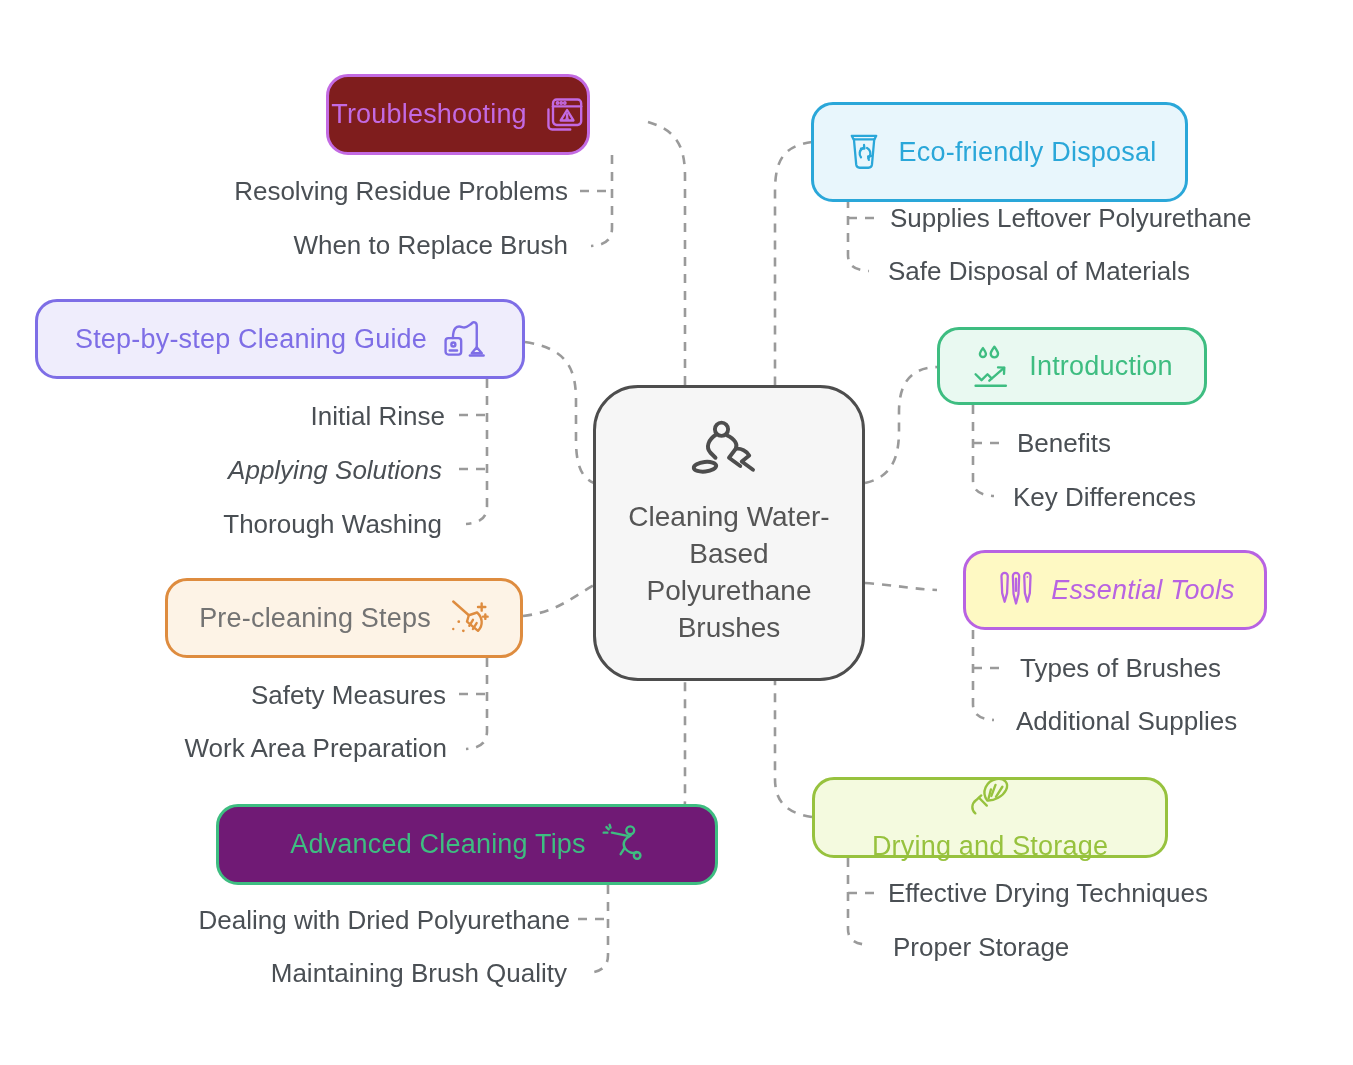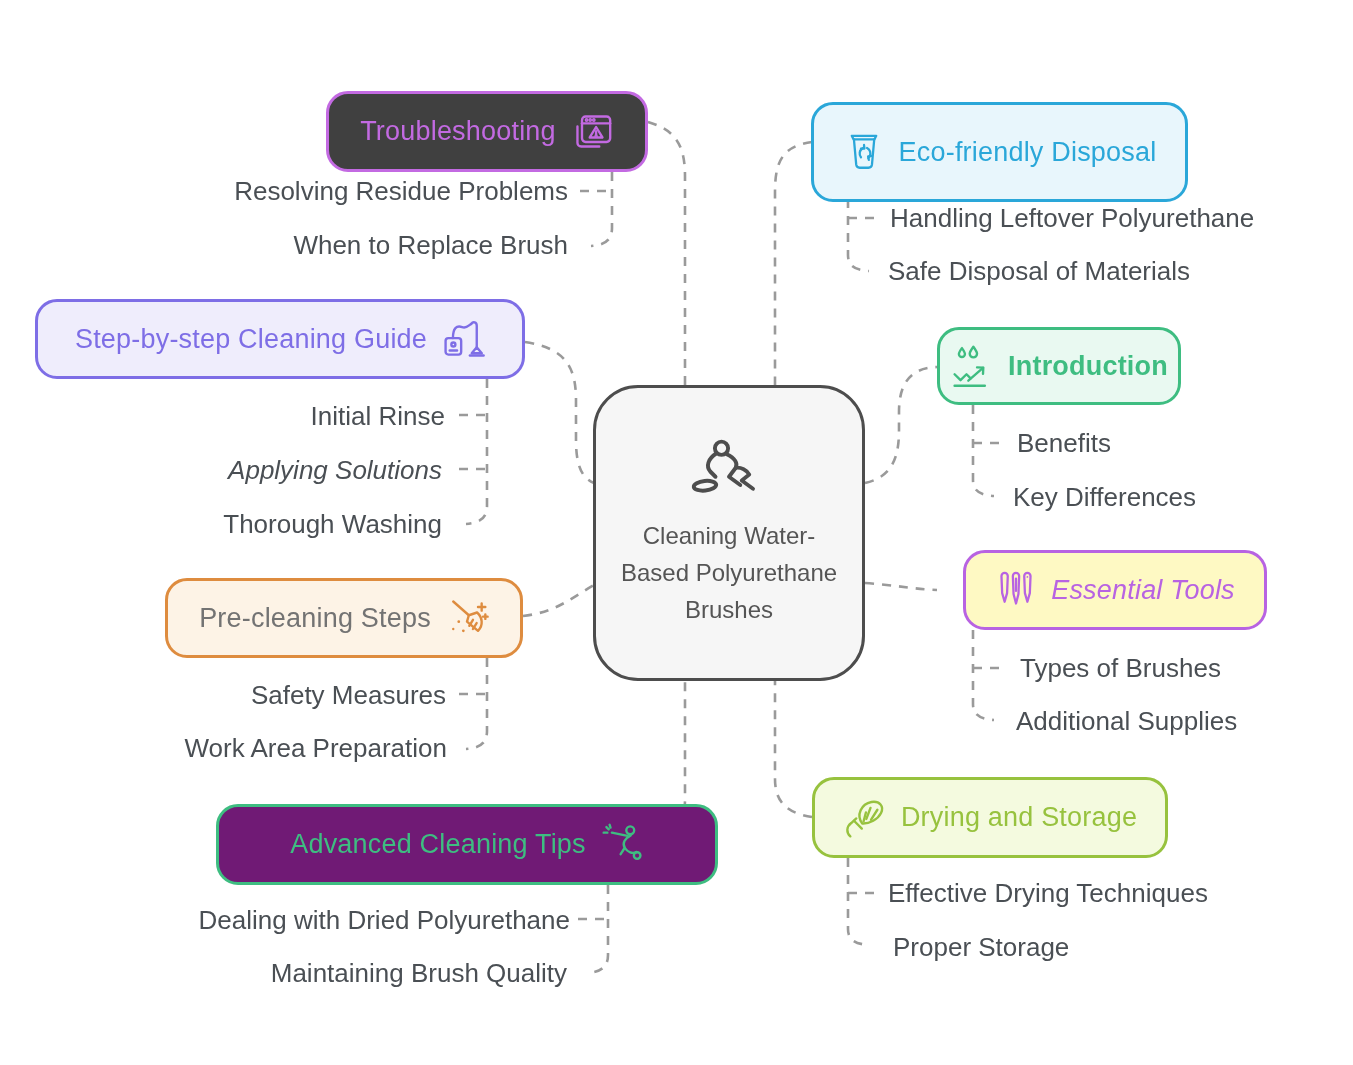--- a/index.html
+++ b/index.html
@@ -11,35 +11,35 @@
   .wire{fill:none;stroke:#9a9a9a;stroke-width:2.6;stroke-dasharray:9 8;}
 
   .branch{
     position:absolute;display:flex;align-items:center;justify-content:center;gap:14px;
     border:3px solid;border-radius:22px;box-sizing:border-box;padding:0 22px;white-space:nowrap;
   }
   .branch .lbl{font-size:27px;letter-spacing:.2px;}
   .branch svg{flex:0 0 auto;display:block;}
 
   
-  .b-trouble {left:326px;top:74px;  width:322px;height:81px;color:#c36ae2;border-color:#c36ae2;background:#404040;margin-top:17px;}
+  .b-trouble {left:326px;top:74px;  width:264px;height:81px;color:#c36ae2;border-color:#c36ae2;background:#7f1d1d;}
   .b-step    {left:35px; top:299px; width:490px;height:80px;color:#7e6ee6;border-color:#7e6ee6;background:#efedfc;}
   .b-pre     {left:165px;top:578px; width:358px;height:80px;color:#737373;border-color:#de8c3f;background:#fdf3e6;}
   .b-adv     {left:216px;top:804px; width:502px;height:81px;color:#3ebd81;border-color:#3ebd81;background:#701a75;text-align:center;}
   .b-eco     {left:811px;top:102px; width:377px;height:100px;color:#2aa7d9;border-color:#2aa7d9;background:#e8f6fc;}
-  .b-intro   {left:937px;top:327px; width:244px;height:78px;color:#3ebd81;border-color:#3ebd81;background:#e9f9f1;font-weight:bold;}
+  .b-intro   {left:937px;top:327px; width:270px;height:78px;color:#3ebd81;border-color:#3ebd81;background:#e9f9f1;}
   .b-ess     {left:963px;top:550px; width:304px;height:80px;color:#b863e2;border-color:#b863e2;background:#fef9c3;font-style:italic;}
-  .b-dry     {left:812px;top:777px; width:356px;height:81px;color:#97c23e;border-color:#97c23e;background:#f4fadf;}
+  .b-dry     {left:812px;top:777px; width:356px;height:81px;color:#97c23e;border-color:#97c23e;background:#f4fadf;flex-direction:column;}
 
   .center{
     position:absolute;left:593px;top:385px;width:272px;height:296px;
     border:3px solid #4d4d4d;border-radius:45px;background:#f6f6f6;box-sizing:border-box;
     display:flex;flex-direction:column;align-items:center;justify-content:center;gap:16px;
   }
-  .center .ctext{font-size:24px;line-height:37px;color:#555555;text-align:center;width:230px;}
+  .center .ctext{font-size:28px;line-height:37px;color:#555555;text-align:center;width:230px;}
 
   .sub{
     position:absolute;font-size:26px;line-height:32px;color:#4a4f54;white-space:nowrap;
   }
   .sub.r{text-align:right;}
   
   .s1{right:785px;top:175px;} .s2{right:785px;top:229px;}
   .s3{right:908px;top:400px;} .s4{right:911px;top:454px;font-style:italic;} .s5{right:911px;top:508px;}
   .s6{right:907px;top:679px;} .s7{right:906px;top:732px;}
   .s8{right:783px;top:904px;} .s9{right:786px;top:957px;}
@@ -207,21 +207,21 @@
   <div class="sub r s2">When to Replace Brush</div>
   <div class="sub r s1">Resolving Residue Problems</div>
   <div class="sub r s3">Initial Rinse</div>
   <div class="sub r s4">Applying Solutions</div>
   <div class="sub r s5">Thorough Washing</div>
   <div class="sub r s6">Safety Measures</div>
   <div class="sub r s7">Work Area Preparation</div>
   <div class="sub r s8">Dealing with Dried Polyurethane</div>
   <div class="sub r s9">Maintaining Brush Quality</div>
 
-  <div class="sub r1">Handling Leftover Polyurethane</div>
+  <div class="sub r1">Supplies Leftover Polyurethane</div>
   <div class="sub r2">Safe Disposal of Materials</div>
   <div class="sub r3">Benefits</div>
   <div class="sub r4">Key Differences</div>
   <div class="sub r5">Types of Brushes</div>
   <div class="sub r6">Additional Supplies</div>
   <div class="sub r7">Effective Drying Techniques</div>
   <div class="sub r8">Proper Storage</div>
 
 </div>
 

